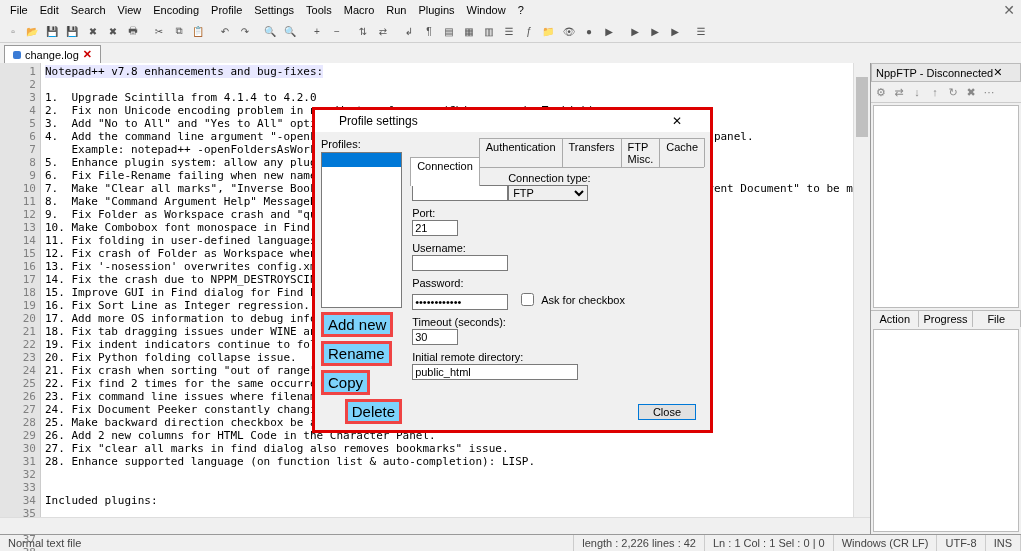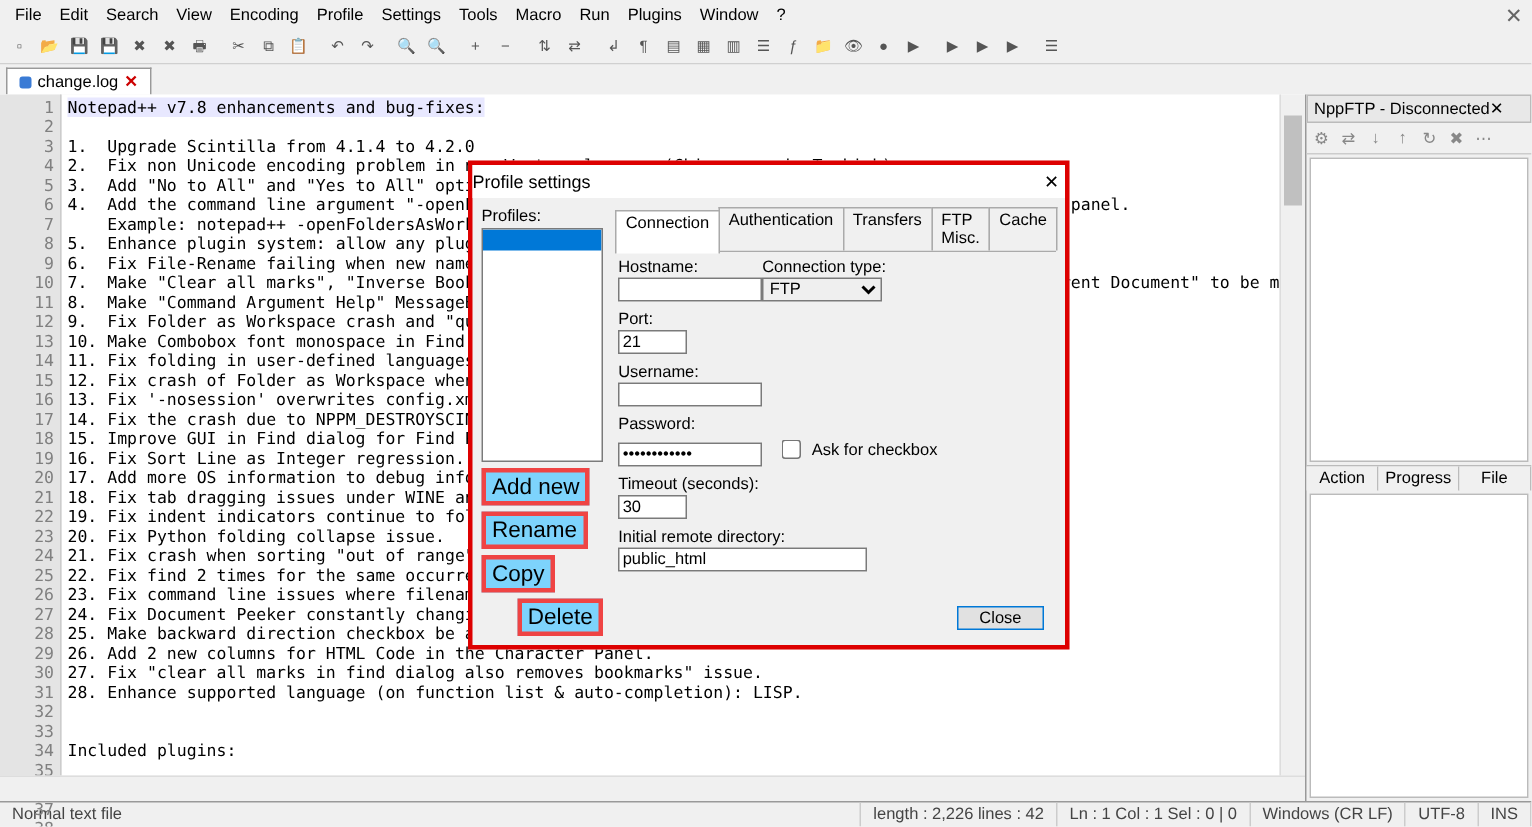--- a/index.html
+++ b/index.html
@@ -25,34 +25,34 @@
 .side-tabs{display:flex;border-top:1px solid #bbb}
 .side-tabs span{flex:1;padding:2px 4px;border-right:1px solid #bbb;background:#f0f0f0;font-size:11px;text-align:center}
 .side-log{flex:1;background:#fff;border:1px solid #bbb;margin:2px}
 .statusbar{display:flex;border-top:1px solid #999;font-size:11px;color:#444;background:#f0f0f0}
 .statusbar span{padding:2px 8px;border-right:1px solid #ccc}
 .sbar-v{position:absolute;top:0;right:0;width:16px;height:100%;background:#f0f0f0;border-left:1px solid #ddd}
 .sbar-v .thumb{position:absolute;top:14px;left:2px;width:12px;height:60px;background:#c0c0c0}
 .sbar-h{position:absolute;left:0;bottom:0;right:0;height:16px;background:#f0f0f0;border-top:1px solid #ddd}
 
 .dialog{position:absolute;left:312px;top:107px;width:395px;height:320px;background:#f0f0f0;border:3px solid #d00;z-index:100;display:flex;flex-direction:column}
-.dlg-title{display:flex;justify-content:space-between;align-items:center;padding:4px 0;background:#fff}
+.dlg-title{display:flex;justify-content:space-between;align-items:center;padding:4px 24px;background:#fff}
 .dlg-title span{font-size:12px}
 .dlg-close{font-size:14px;cursor:pointer;padding:0 4px}
 .dlg-body{display:flex;flex:1;padding:6px;gap:8px}
 .dlg-left{width:130px;display:flex;flex-direction:column}
 .dlg-left label{margin-bottom:2px}
 .profile-list{flex:1;background:#fff;border:1px solid #7a7a7a;overflow:hidden}
 .profile-list .sel{height:14px;background:#0078d7}
 .dlg-left-btns{display:flex;gap:4px;margin-top:4px;flex-wrap:wrap}
 .dlg-left-btns button{font-size:15px;padding:1px 4px;background:#7dd3fc;border:3px solid #ef4444}
 .dlg-right{flex:1;display:flex;flex-direction:column}
 .dlg-tabs{display:flex;border-bottom:1px solid #aaa}
 .dlg-tabs span{padding:2px 6px;background:#f0f0f0;border:1px solid #aaa;border-bottom:none;margin-right:-1px;font-size:11px}
-.dlg-tabs span.active{background:#fff;position:relative;top:2px}
+.dlg-tabs span.active{background:#fff;position:relative;top:19px}
 .dlg-form{flex:1;padding:4px 2px;font-size:11px}
 .dlg-form .row{margin-bottom:6px}
 .dlg-form .row2{display:flex;}
 .dlg-form label{display:block;margin-bottom:1px}
 .dlg-form input[type=text],.dlg-form input[type=password]{border:1px solid #7a7a7a;padding:1px 2px;font-size:11px;font-family:inherit}
 .dlg-form select{border:1px solid #7a7a7a;font-size:11px;width:80px}
 .w90{width:90px}.w40{width:40px}.w160{width:160px}
 .chk{display:inline-flex;align-items:center;gap:4px;margin-left:6px}
 .dlg-foot{padding:4px 8px;text-align:right;border-top:none}
 .dlg-foot button{font-size:11px;padding:1px 14px;background:#e1e1e1;border:1px solid #0078d7}

